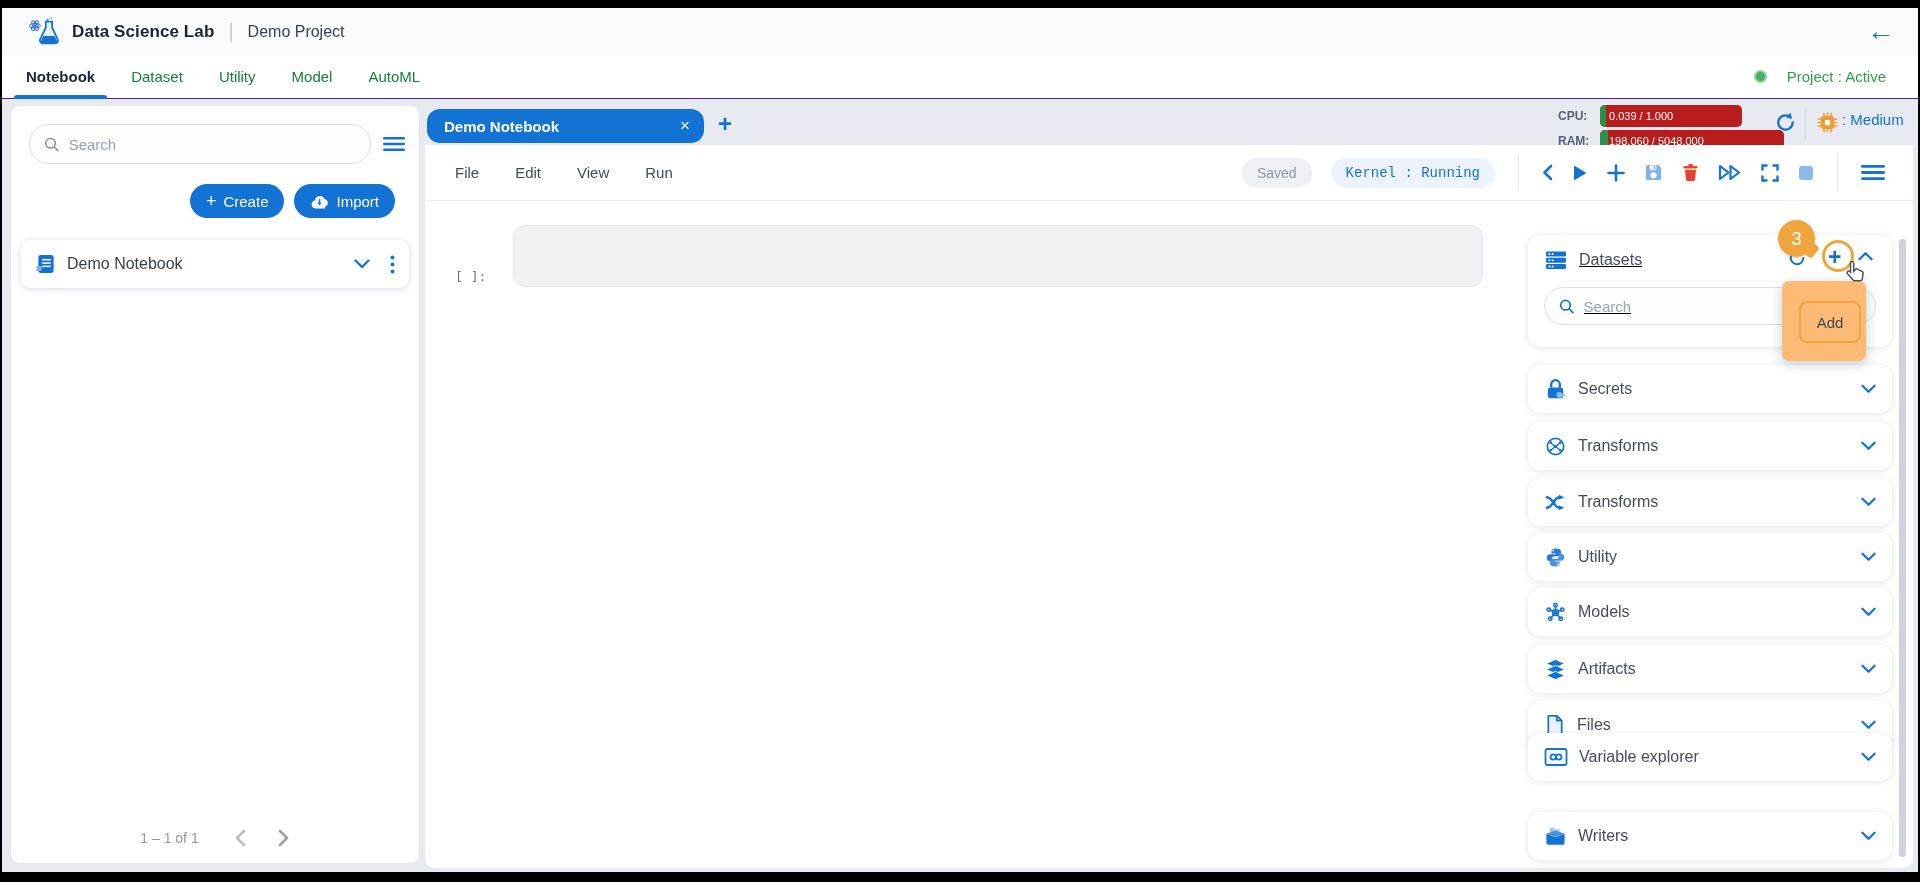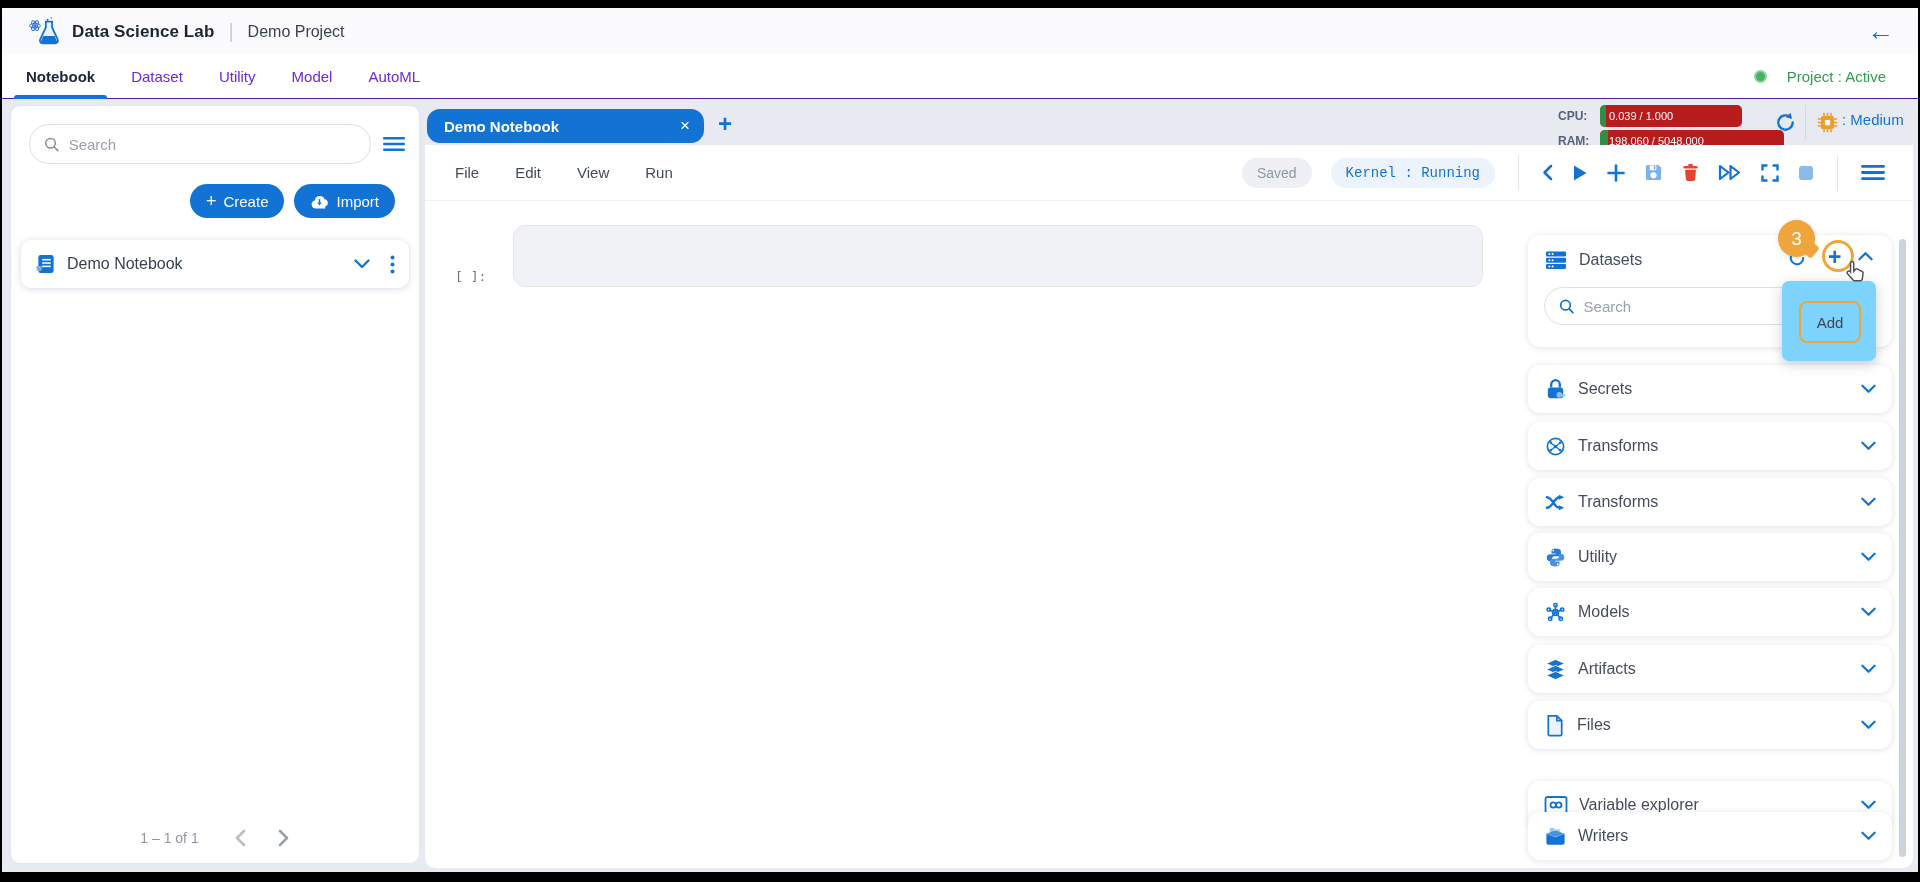--- a/index.html
+++ b/index.html
@@ -10,21 +10,21 @@
   
   .header { height:47px; background:#fbfbfd; display:flex; align-items:center; padding:0 24px; }
   .logo { width:36px; height:36px; display:flex; align-items:center; }
   .app-title { margin-left:10px; font-size:17px; font-weight:bold; color:#1c2331; letter-spacing:.1px; }
   .title-divider { margin:0 14px; color:#c7ccd8; font-size:20px; font-weight:300; }
   .project-name { font-size:16px; color:#3a4150; }
   .back-arrow { margin-left:auto; color:#1273d4; font-size:27px; line-height:1; cursor:pointer; font-weight:bold; }
 
   
   .nav { height:44px; background:#fff; display:flex; align-items:center; padding:0 6px; border-bottom:1px solid #4c1d95; }
-  .nav-tab { position:relative; font-size:15px; color:#6d28d9; padding:0 18px; height:44px; display:flex; align-items:center; cursor:pointer; }
+  .nav-tab { position:relative; font-size:15px; color:#15803d; padding:0 18px; height:44px; display:flex; align-items:center; cursor:pointer; }
   .nav-tab.active { color:#20273a; font-weight:bold; }
   .nav-tab.active::after { content:""; position:absolute; left:6px; right:6px; bottom:0; height:4px; border-radius:3px 3px 0 0; background:#1273d4; }
   .nav-right { margin-left:auto; display:flex; align-items:center; gap:20px; padding-right:26px; }
   .status-dot { width:13px; height:13px; border-radius:50%; background:#45b264; border:2px solid #8fd3a2; }
   .project-status { font-size:15px; color:#2f9e4f; }
 
   
   .content { position:relative; height:773px; background:#e8eaf2; }
 
   
@@ -71,37 +71,37 @@
   .pill-kernel { background:#edf3fc; color:#1273d4;font-family:Liberation Mono, monospace; }
   .tb-divider { width:1px; height:36px; background:#e2e5ec; margin:0 4px; }
   .icon-btn { cursor:pointer; display:flex; align-items:center; }
 
   .cell-row { display:flex; margin-top:24px; padding-left:30px; }
   .cell-prompt { width:58px; align-self:flex-end; font-family:"DejaVu Sans Mono", monospace; font-size:13px; color:#6b7383; padding-bottom:3px; }
   .cell-box { width:970px; height:62px; background:#f1f2f5; border:1px solid #e3e6ec; border-radius:12px; cursor:text; }
 
   
   .card { position:absolute; left:1526px; width:364px; background:#fff; border-radius:12px; box-shadow:0 1px 6px rgba(70,80,120,.16); }
-  .datasets-card { top:136px; height:112px; }
+  .datasets-card { top:136px; height:112px;text-decoration:underline; }
   .ds-header { position:relative; display:flex; align-items:center; height:44px; padding:6px 16px 0 16px; }
   .ds-label, .sec-label { margin-left:11px; font-size:16px; color:#454c5c; }
   .ds-refresh { position:absolute; left:259px; top:13px; }
   .ds-plus { position:absolute; left:300px; top:9px; color:#1273d4; font-size:23px; font-weight:bold; cursor:pointer; }
   .ds-chevron { position:absolute; left:330px; top:16px; cursor:pointer; }
   .ds-search { margin:8px 16px 0 16px; height:38px; border-radius:19px; }
   .section-card { height:48px; display:flex; align-items:center; padding:0 16px; cursor:pointer; }
   .sec-chevron { margin-left:auto; }
   .rp-scrollbar { position:absolute; left:1897px; top:140px; width:7px; height:618px; background:#cdd2dd; border-radius:4px; }
 
   
   .anno-badge { position:absolute; left:1776px; top:121px; width:37px; height:37px; border-radius:50%; background:#f0a53c; color:#fff; font-size:19px; display:flex; align-items:center; justify-content:center; z-index:6; box-shadow:0 1px 4px rgba(0,0,0,.15); }
   .anno-badge::after { content:""; position:absolute; right:-2px; bottom:1px; width:14px; height:14px; background:#f0a53c; border-radius:3px; transform:rotate(40deg); z-index:-1; }
   .anno-ring { position:absolute; left:1820px; top:141px; width:32px; height:32px; border:3px solid #f0a53c; border-radius:50%; z-index:5; }
   .anno-cursor { position:absolute; left:1841px; top:161px; z-index:8; }
-  .anno-tooltip { position:absolute; left:1780px; top:182px; width:94px; height:80px; background:#7dd3fc; border-radius:7px; box-shadow:0 3px 12px rgba(40,50,80,.25); z-index:7; }
+  .anno-tooltip { position:absolute; left:1780px; top:182px; width:84px; height:80px; background:#fdba74; border-radius:7px; box-shadow:0 3px 12px rgba(40,50,80,.25); z-index:7; }
   .add-box { position:absolute; left:17px; top:20px; width:62px; height:42px; border:2px solid #f0a53c; border-radius:8px; display:flex; align-items:center; justify-content:center; font-size:15px; color:#3f4654; cursor:pointer; }
 
   svg { display:block; }
 </style>
 </head>
 <body>
 
 <div class="app">
 
   <div class="header">
@@ -484,21 +484,21 @@
         <path d="M13 2v5h5" fill="none" stroke="#1273d4" stroke-width="1.8"></path>
       </svg>
       <span class="sec-label">Files</span>
       <span class="sec-chevron icon-btn">
         <svg width="15" height="10" viewBox="0 0 16 10">
             <path d="M1.5 1.5 8 8l6.5-6.5" fill="none" stroke="#1273d4" stroke-width="2.4" stroke-linecap="round" stroke-linejoin="round"></path>
           </svg>
       </span>
     </div>
 
-    <div class="card section-card" style="top:682px">
+    <div class="card section-card" style="top:634px">
       <svg width="24" height="22" viewBox="0 0 24 22">
         <rect x="1.5" y="3" width="21" height="16" rx="2" fill="none" stroke="#1273d4" stroke-width="1.8"></rect>
         <circle cx="9.2" cy="11" r="2.7" fill="none" stroke="#1273d4" stroke-width="1.8"></circle>
         <circle cx="14.8" cy="11" r="2.7" fill="none" stroke="#1273d4" stroke-width="1.8"></circle>
       </svg>
       <span class="sec-label">Variable explorer</span>
       <span class="sec-chevron icon-btn">
         <svg width="15" height="10" viewBox="0 0 16 10">
             <path d="M1.5 1.5 8 8l6.5-6.5" fill="none" stroke="#1273d4" stroke-width="2.4" stroke-linecap="round" stroke-linejoin="round"></path>
           </svg>

